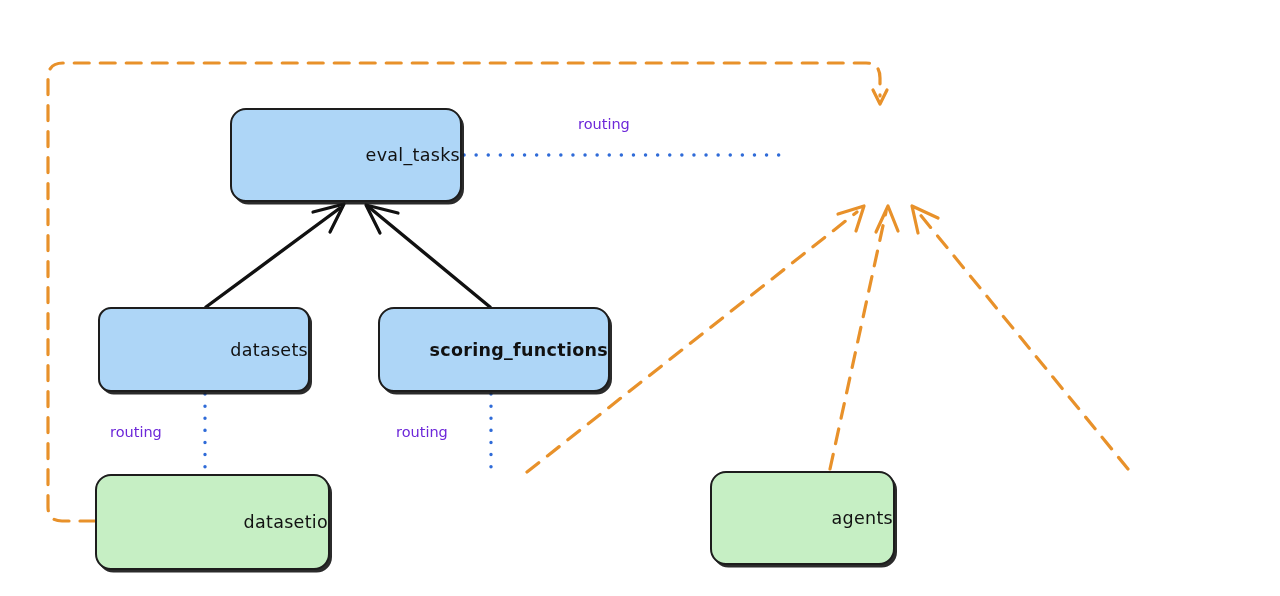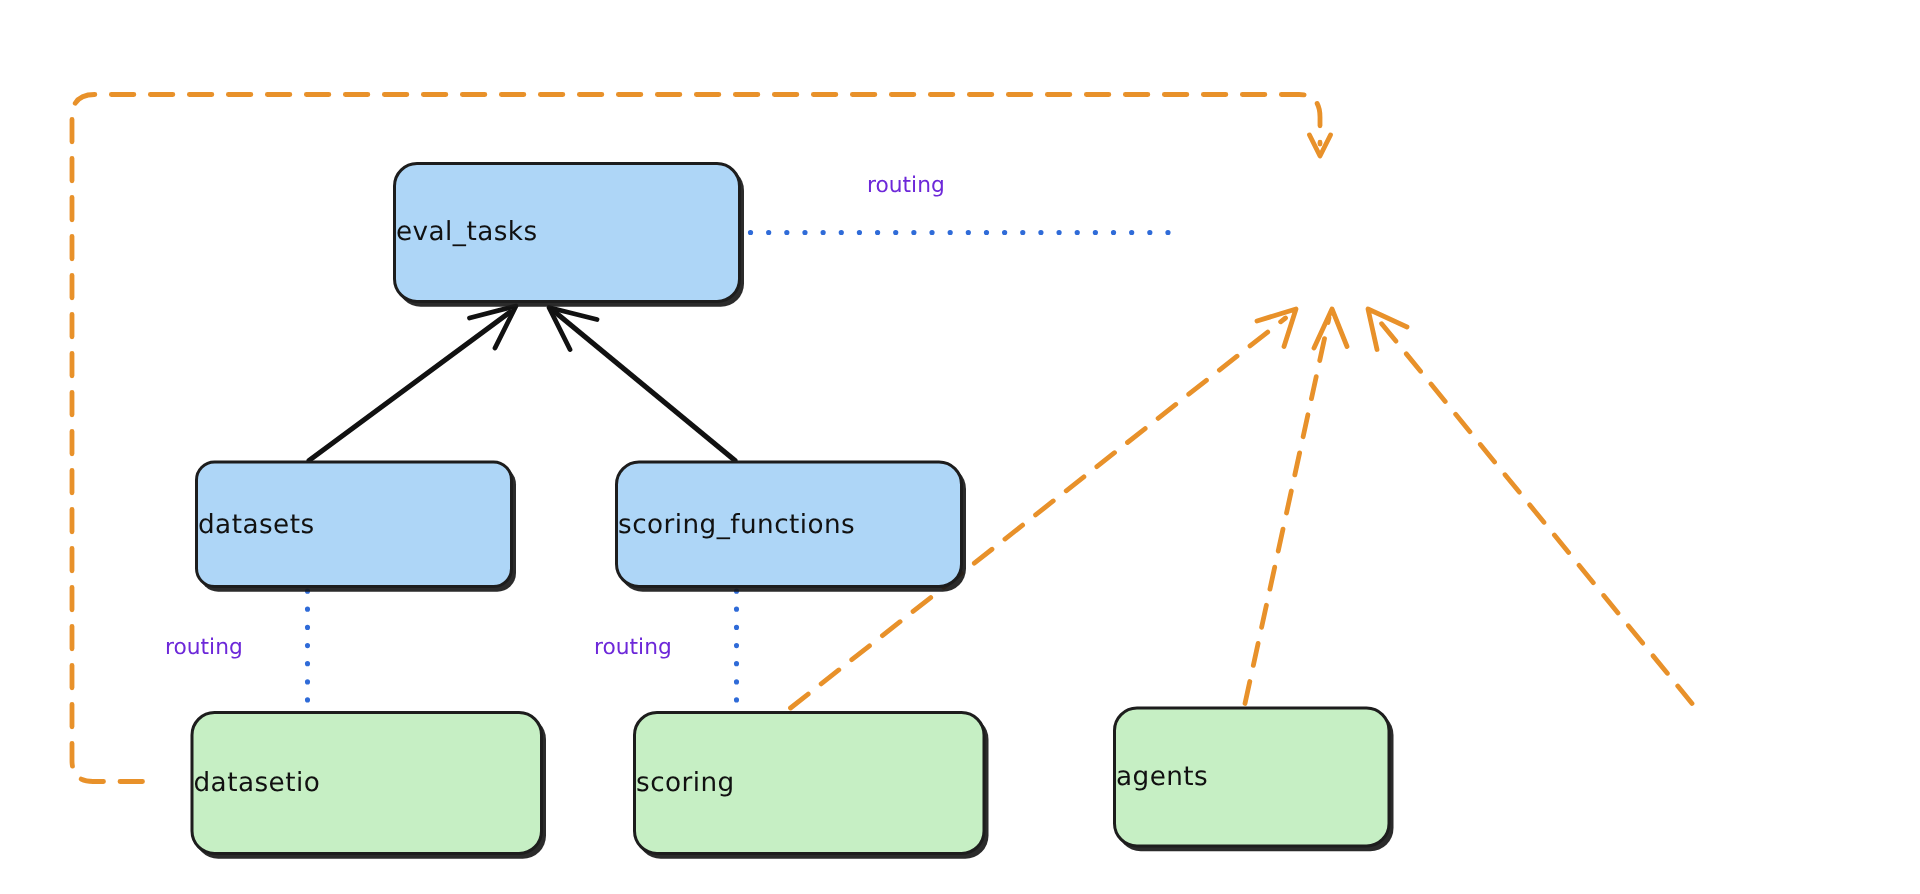--- a/index.html
+++ b/index.html
@@ -20,25 +20,24 @@
     left: 0; top: 0;
     width: 1280px;
     height: 596px;
     pointer-events: none;
   }
   .node {
     position: absolute;
     box-sizing: border-box;
     display: flex;
     align-items: center;
-    justify-content: flex-start;
+    justify-content: flex-end;
     border: 2.6px solid #1d1d1d;
     border-radius: 16px;
     box-shadow: 2.5px 3px 0 -0.5px rgba(25,25,25,0.92);
-    margin-left: 32px;
   }
   .node.blue  { background: #aed6f7; }
   .node.green { background: #c6efc4; }
   .node .label {
     font-family: "DejaVu Sans", sans-serif;
     font-size: 17.5px;
     color: #111111;
     letter-spacing: 0.3px;
     white-space: nowrap;
     user-select: none;
@@ -105,31 +104,28 @@
 
   <div class="node blue" style="left:230px; top:108px; width:232px; height:94px;">
     <span class="label">eval_tasks</span>
   </div>
 
 
   <div class="node blue" style="left:98px; top:307px; width:212px; height:85px;border-radius:13px;">
     <span class="label">datasets</span>
   </div>
 
-  <div class="node blue" style="left:378px; top:307px; width:232px; height:85px;">
+  <div class="node blue" style="left:378px; top:307px; width:232px; height:85px;font-weight:bold;">
     <span class="label">scoring_functions</span>
   </div>
 
   <div class="node green" style="left:95px; top:474px; width:235px; height:96px;">
     <span class="label">datasetio</span>
   </div>
 
-  <div class="node green" style="left:390px; top:474px; width:235px; height:96px;">
-    <span class="label">scoring</span>
-  </div>
 
   <div class="node green" style="left:710px; top:471px; width:185px; height:94px;">
     <span class="label">agents</span>
   </div>
 
 
   <div class="edge-label" style="left:578px; top:116px;">routing</div>
 
   <div class="edge-label" style="left:110px; top:424px;">routing</div>
 

